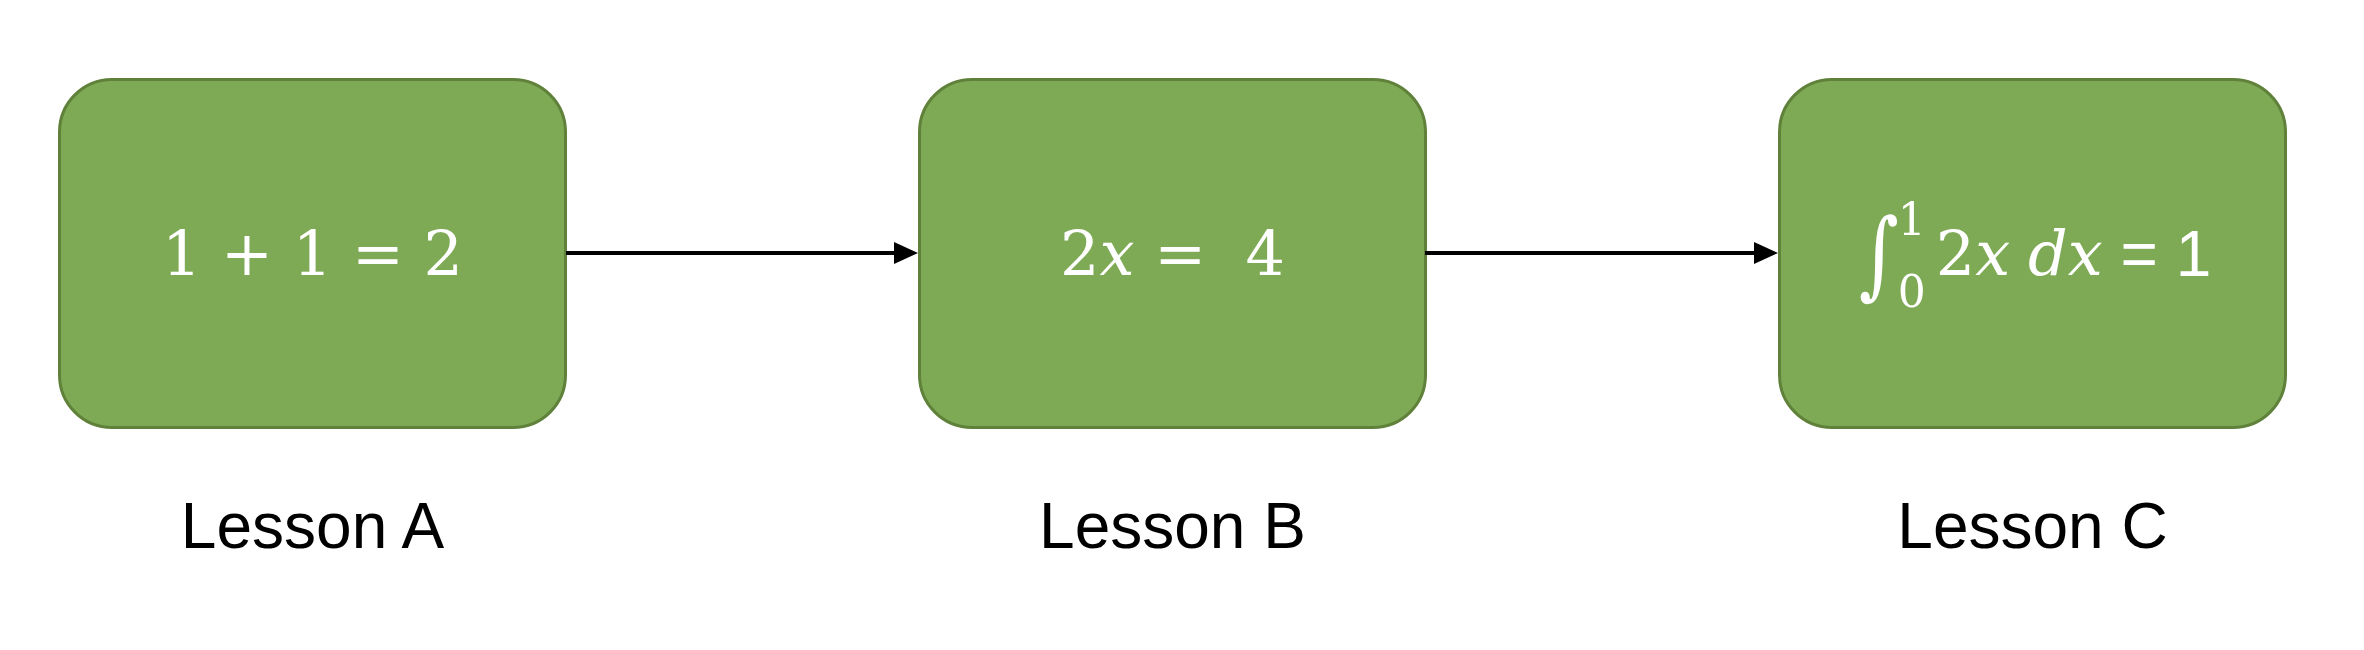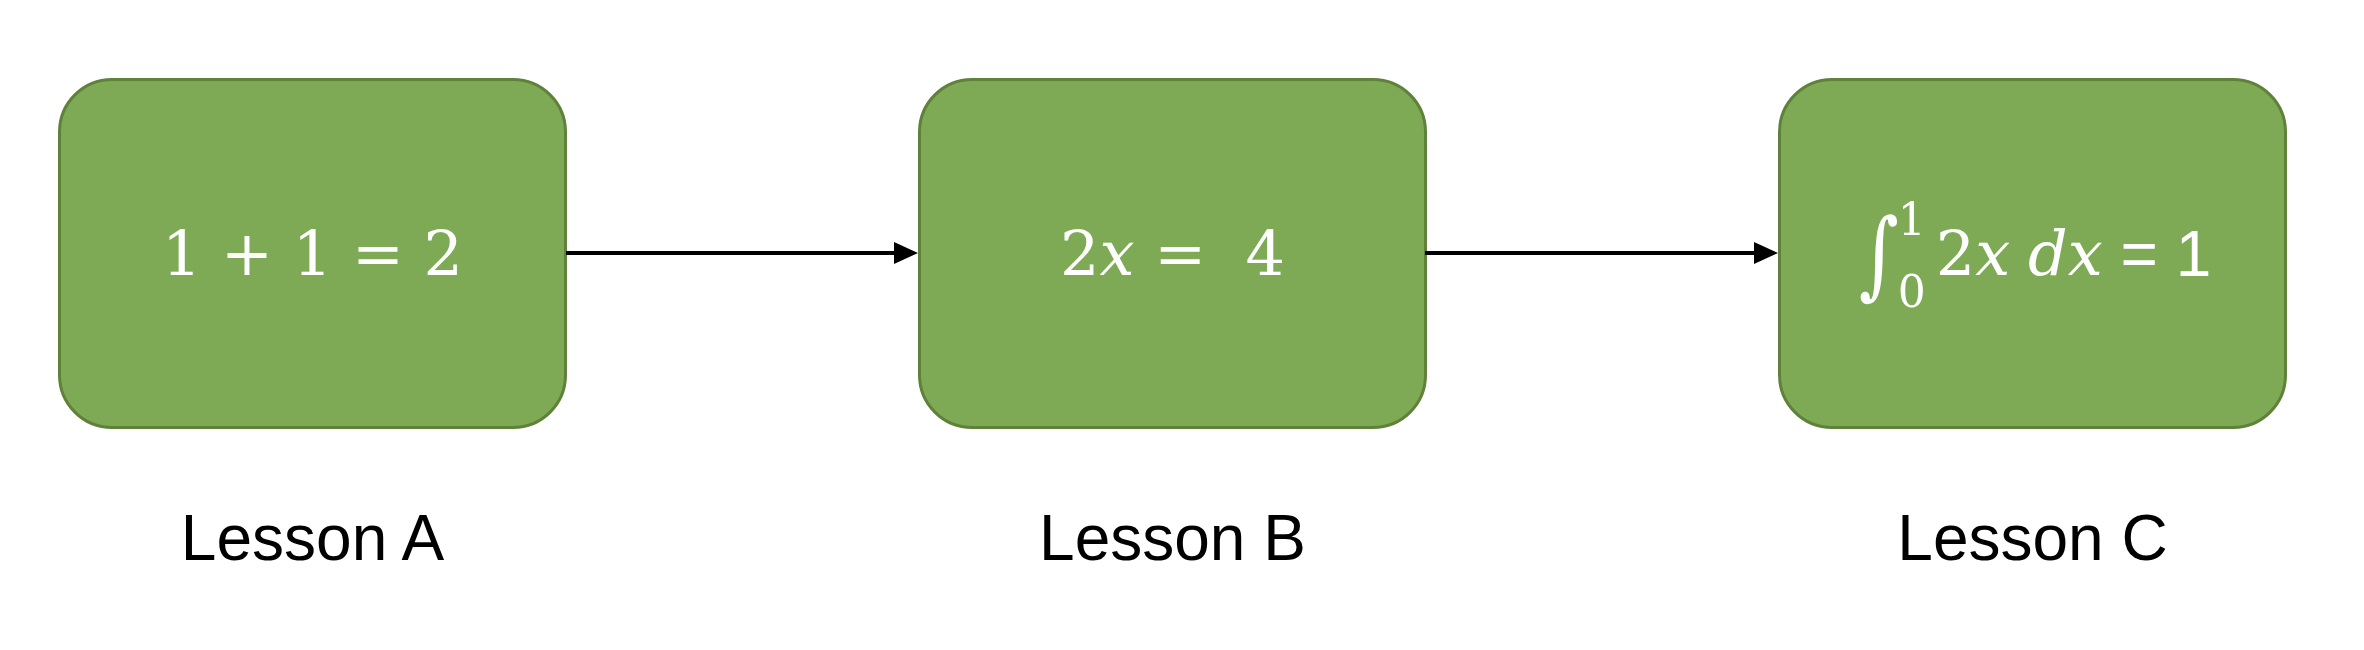--- a/index.html
+++ b/index.html
@@ -40,21 +40,21 @@
     justify-content: space-between;
     height: 100px;
     margin-left: -6px;
     font-size: 44px;
   }
   .limits span { line-height: 1; }
   .limits .upper { margin-top: -6px; }
   .limits .lower { margin-bottom: -10px; }
   .label {
     position: absolute;
-    top: 500px;
+    top: 488px;
     width: 509px;
     text-align: center;
     color: #000000;
     font-family: "Liberation Sans", sans-serif;
     font-size: 64px;
     line-height: 76px;
   }
   .arrow { position: absolute; top: 241px; height: 24px; }
   .arrow svg { display: block; }
 </style>

